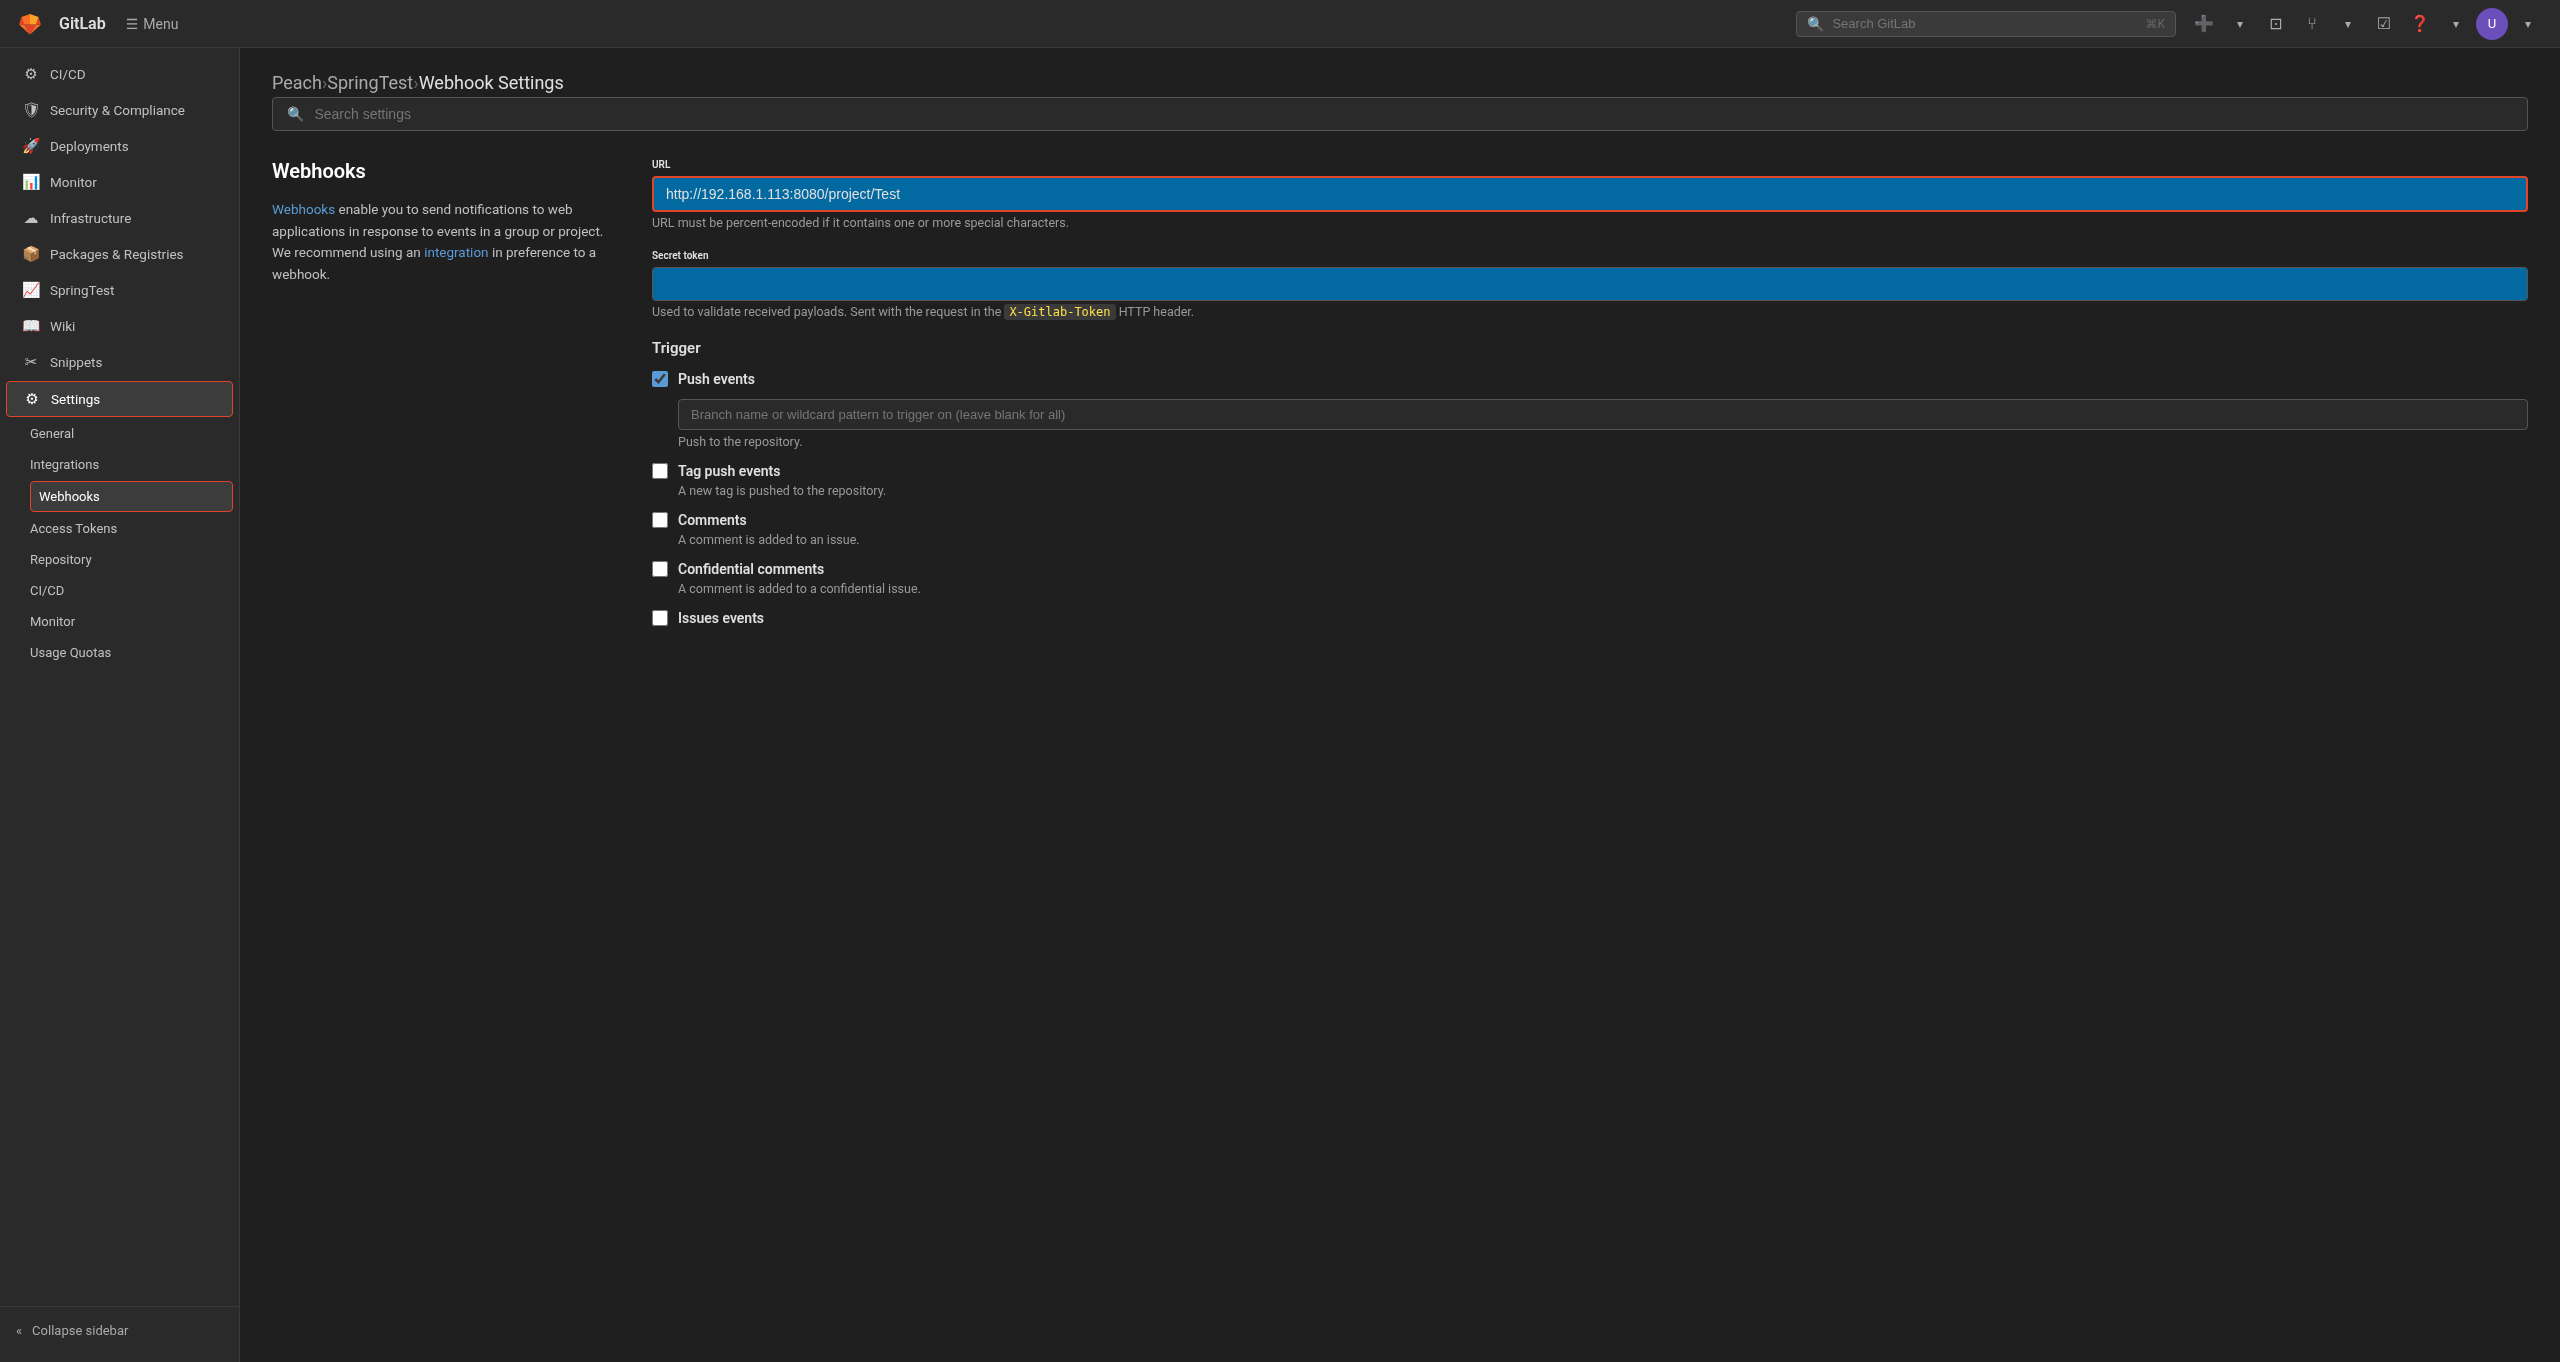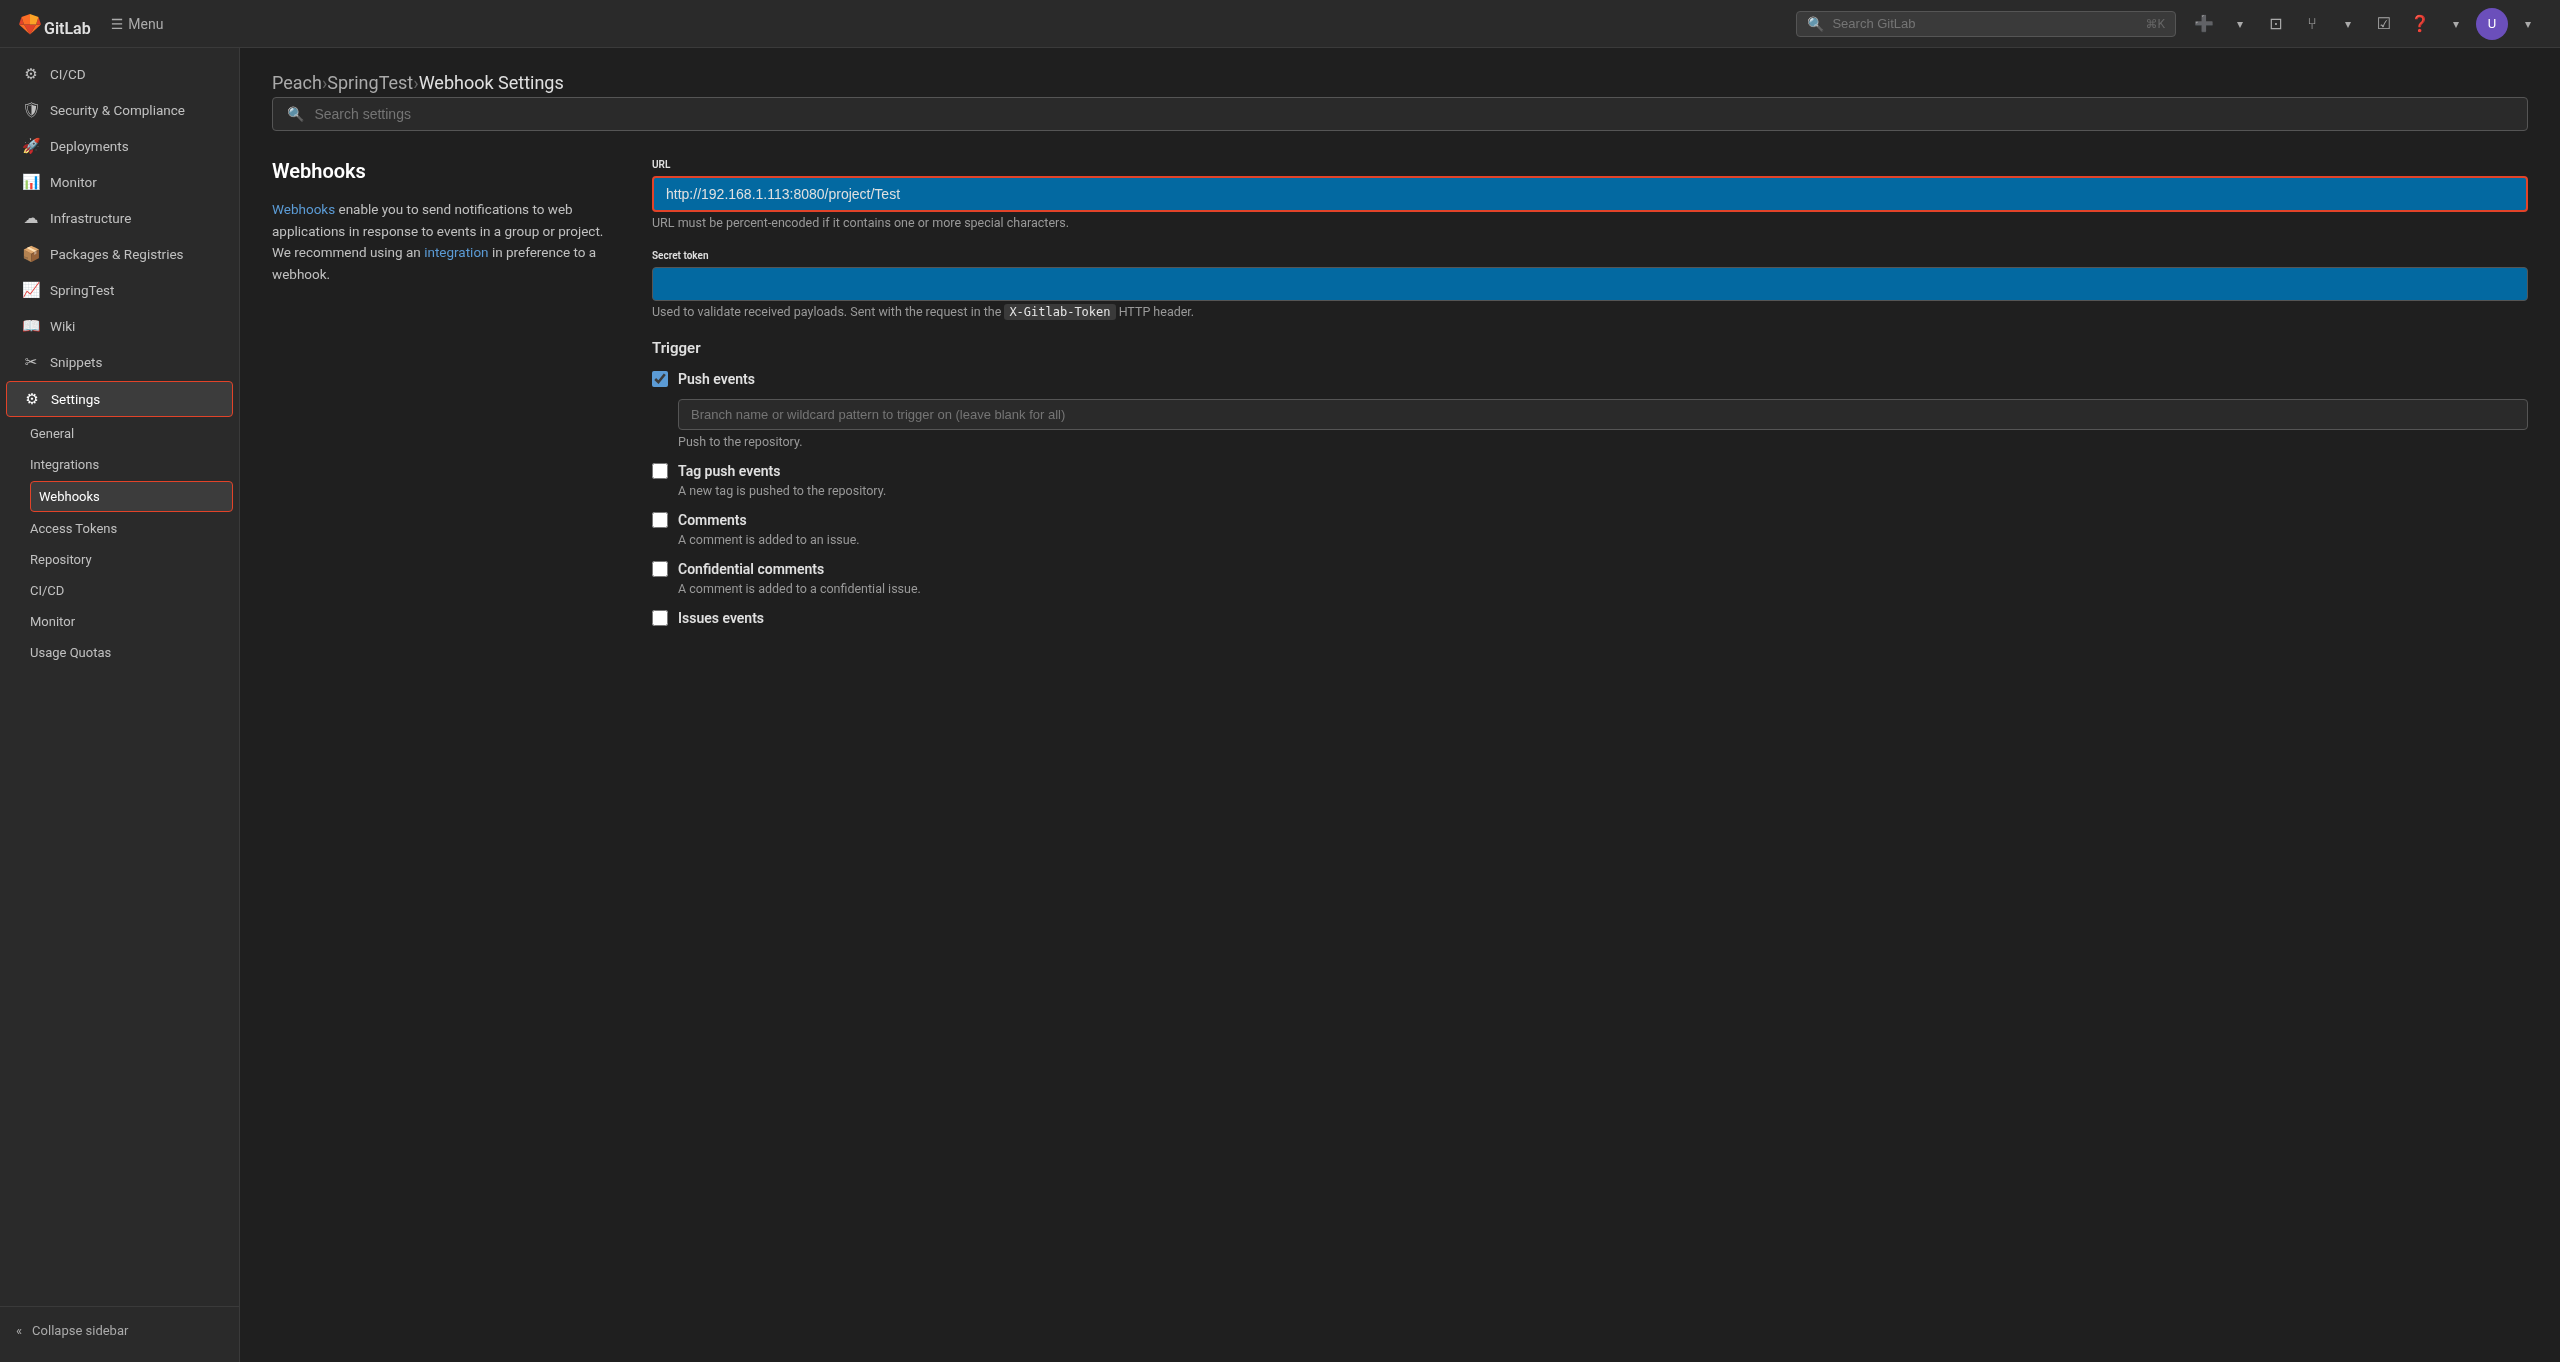--- a/index.html
+++ b/index.html
@@ -21,22 +21,22 @@
       display: flex;
       align-items: center;
       padding: 0 16px;
       gap: 12px;
       border-bottom: 1px solid #3a3a3a;
       flex-shrink: 0;
       z-index: 100;
     }
     .topnav-logo {
       display: flex;
-      align-items: flex-end;
-      gap: 0;
+      align-items: center;
+      gap: 15px;
     }
     .gitlab-fox {
       width: 28px;
       height: 28px;
     }
     .topnav-brand {
       color: #e0e0e0;
       font-size: 16px;
       font-weight: 600;
     }
@@ -261,21 +261,21 @@
       margin-top: 3px;
       font-size: 12.5px;
       color: #999;
     }
     .form-hint code {
       background: #3a3a3a;
       padding: 1px 5px;
       border-radius: 3px;
       font-family: monospace;
       font-size: 12px;
-      color: #e5e5e5;
+      color: #fde047;
     }
 
     .trigger-label {
       font-weight: 600;
       color: #e0e0e0;
       font-size: 15px;
       margin-bottom: 14px;
     }
     .trigger-item {
       margin-bottom: 14px;

